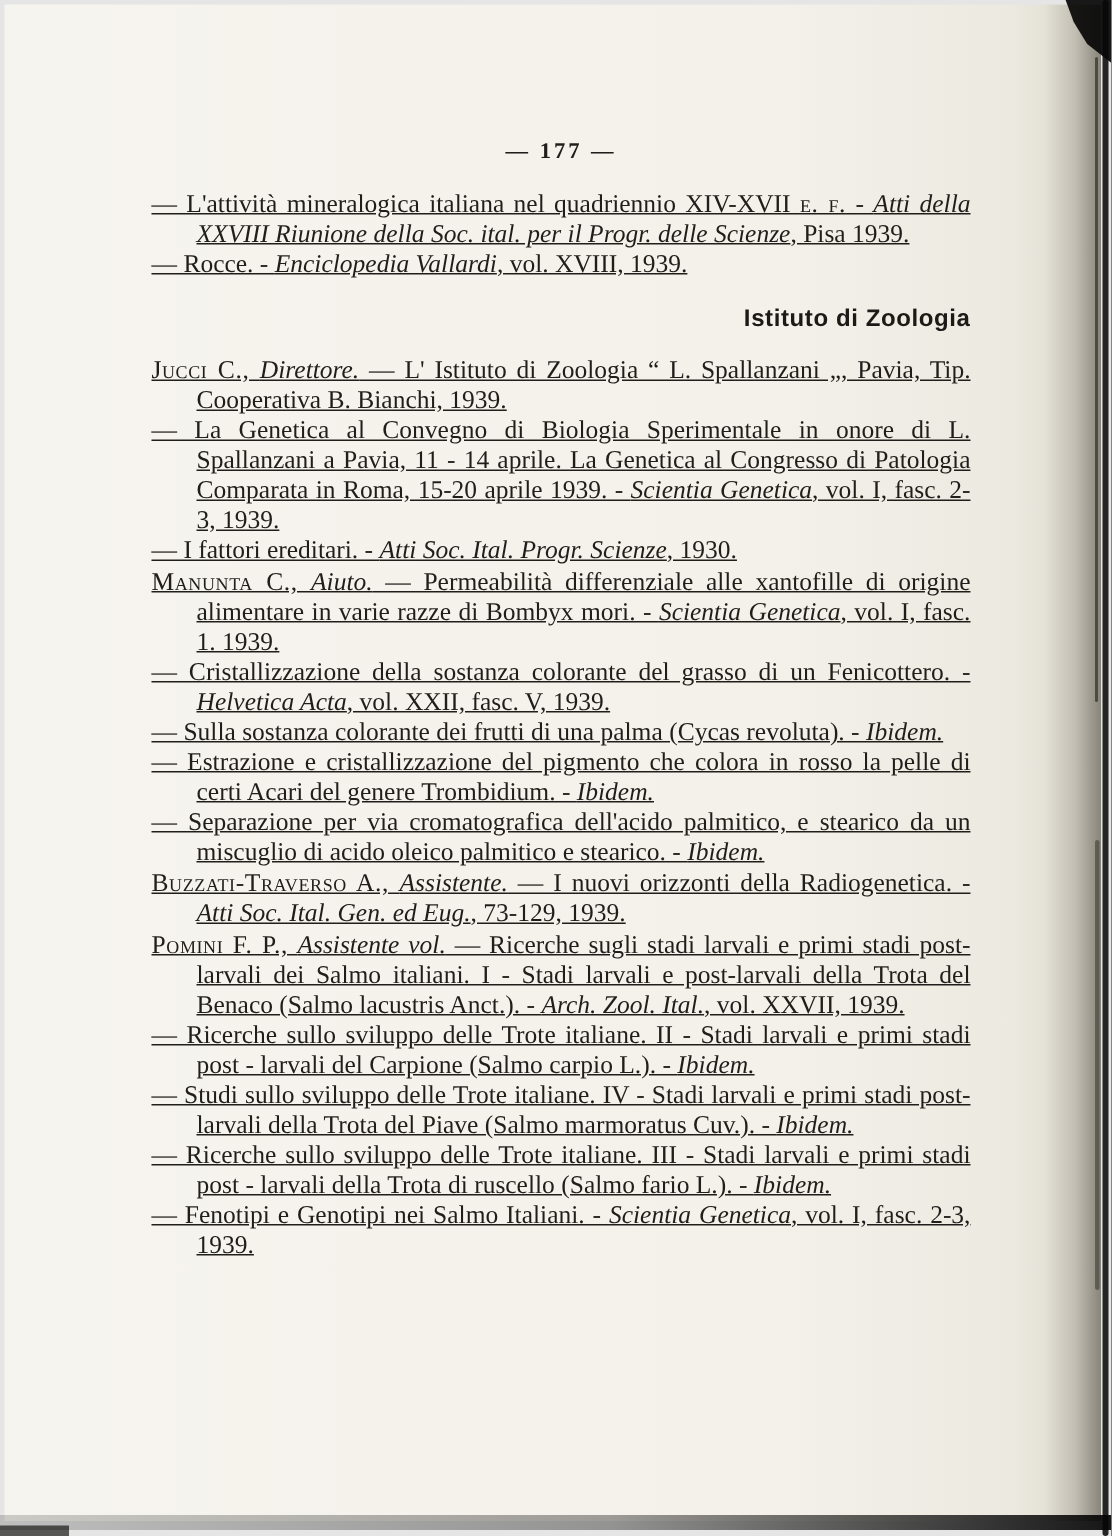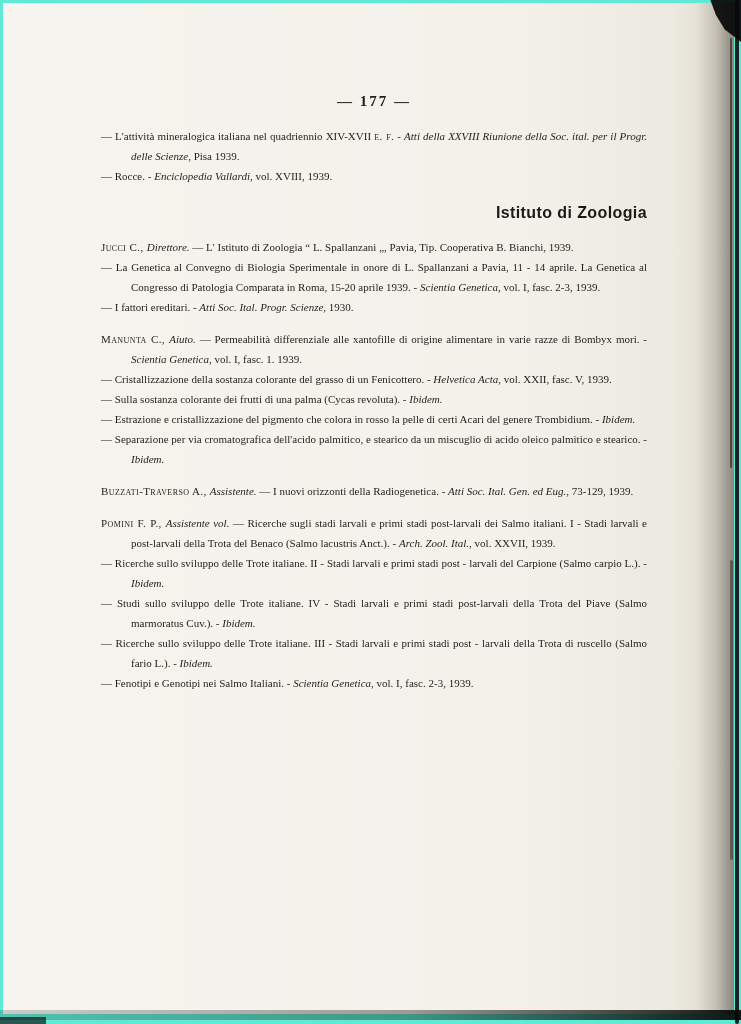--- a/index.html
+++ b/index.html
@@ -1,41 +1,41 @@
 <!DOCTYPE html>
 <html lang="it"><head>
 <meta charset="utf-8">
 <style>
   html,body { margin:0; padding:0; background:#3a3a3a; }
   .scan-frame {
     position:relative;
     width:741px; height:1024px;
-    background:#5eead4;
+    background:#e5e5e5;
     overflow:hidden;
     font-family:"Liberation Serif","DejaVu Serif",serif;
   }
   .page {
     position:absolute; left:3px; top:3px; right:7px; bottom:10px;
     background:linear-gradient(to right,#f6f4ee 0%, #f3f1ea 70%, #ece9e0 92%, #d8d4c8 100%);
     overflow:hidden;
   }
   .content {
     position:absolute; left:98px; top:90px; width:546px;
     color:#201e1b;
   }
   .page-number {
     text-align:center; font-size:15px; letter-spacing:2px;
     margin:0 0 16px 0; font-weight:bold;
   }
   .entry {
-    font-size:11px; line-height:20px; margin:0;
+    font-size:17px; line-height:20px; margin:0;
     text-align:justify;
-    padding-left:30px; text-indent:-30px;
+    padding-left:30px; text-indent:-30px;text-decoration:underline;
   }
-  .group-start { margin-top:12px; }
+  .group-start { margin-top:1px; }
   .section-heading {
     font-family:"Liberation Sans","DejaVu Sans",sans-serif;
     font-weight:700; font-size:16px; letter-spacing:.4px;
     text-align:right; margin:18px 0 15px 0; color:#1b1a17;
   }
   .seg-r { font-style:normal; }
   .seg-i { font-style:italic; }
   .seg-sc { font-variant:small-caps; letter-spacing:.4px; }
 
   

